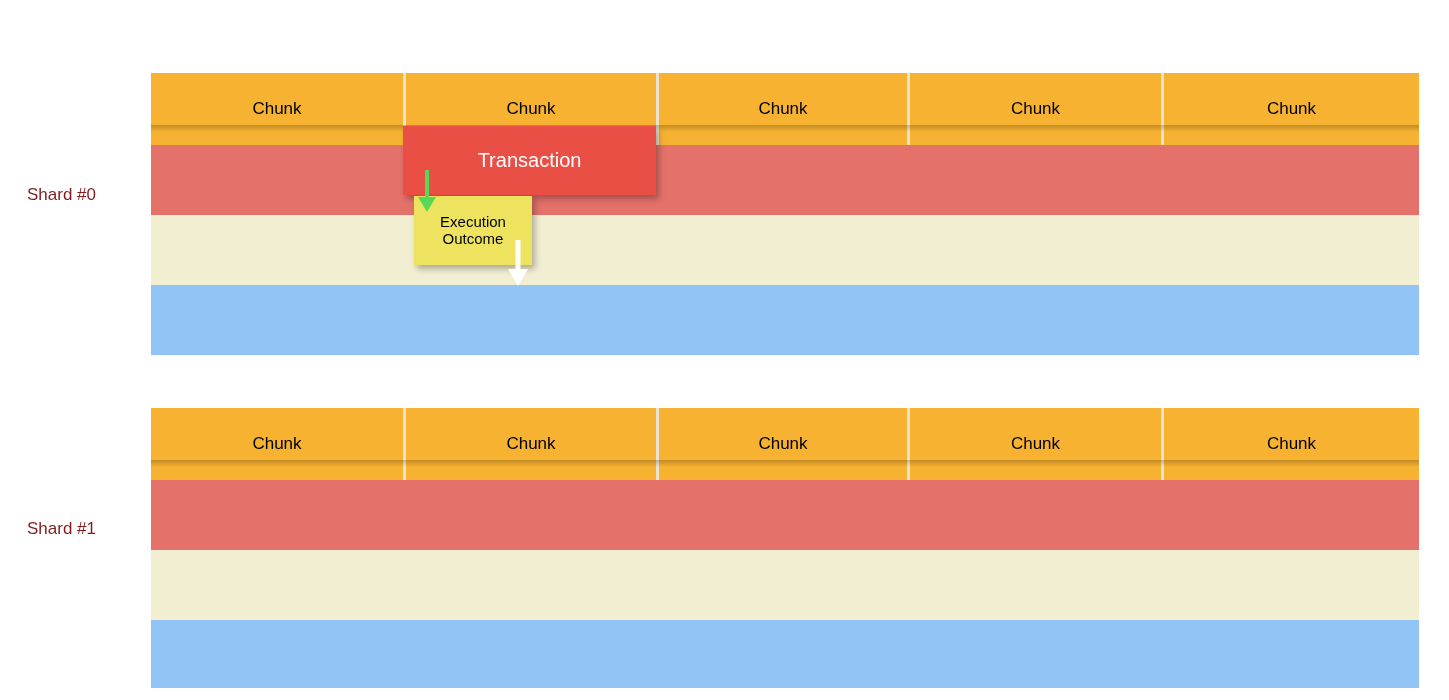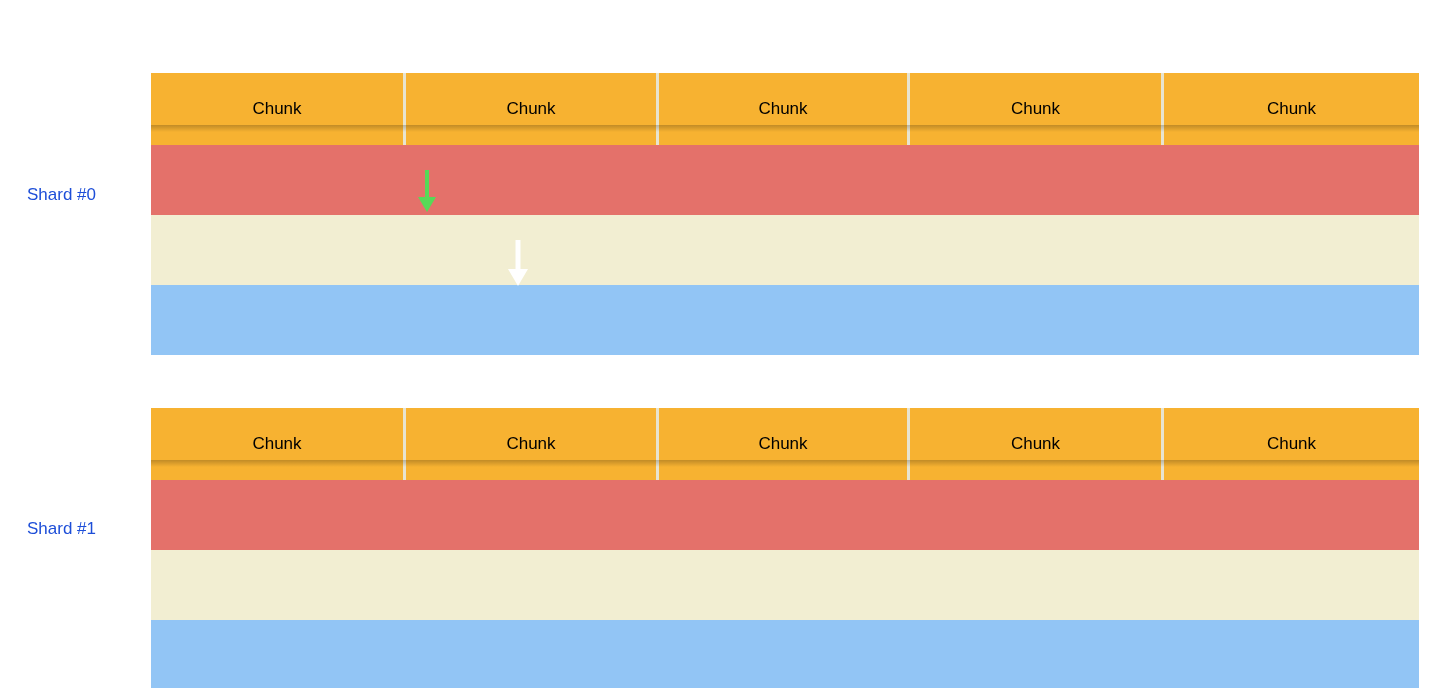--- a/index.html
+++ b/index.html
@@ -18,21 +18,21 @@
 
   .canvas {
     position: absolute;
     inset: 0;
   }
 
   
   .shard-label {
     position: absolute;
     font-size: 17px;
-    color: #1d4ed8;
+    color: #7f1d1d;
     white-space: nowrap;
     line-height: 1;
   }
 
   
   .band {
     position: absolute;
     left: 151px;
     width: 1268px;
     margin-top: 20px;
@@ -128,21 +128,30 @@
     </div>
   </div>
   <div class="chunkshadow" style="top:125px;"></div>
 
   <div class="band band-tx" style="top:125px; height:70px;"></div>
 
   <div class="band band-exec" style="top:195px; height:70px;"></div>
 
   <div class="band band-receipt" style="top:265px; height:70px;"></div>
 
+  <div class="hl hl-transaction" style="left:403px; top:126px; width:253px; height:69px;">
+    <span>Transaction</span>
+  </div>
 
+  <div class="hl hl-exec" style="left:414px; top:196px; width:118px; height:69px;">
+    <span>
+      <span>Execution</span><br>
+      <span>Outcome</span>
+    </span>
+  </div>
 
 
   <svg class="arrow-svg" style="left:414px; top:170px;" width="26" height="44" viewBox="0 0 26 44">
     <line x1="13" y1="0" x2="13" y2="32" stroke="#57d957" stroke-width="4"></line>
     <polygon points="13,42 4,27 22,27" fill="#57d957"></polygon>
   </svg>
 
   <svg class="arrow-svg" style="left:504px; top:240px;" width="28" height="48" viewBox="0 0 28 48">
     <line x1="14" y1="0" x2="14" y2="34" stroke="#ffffff" stroke-width="5"></line>
     <polygon points="14,46 4,29 24,29" fill="#ffffff"></polygon>

